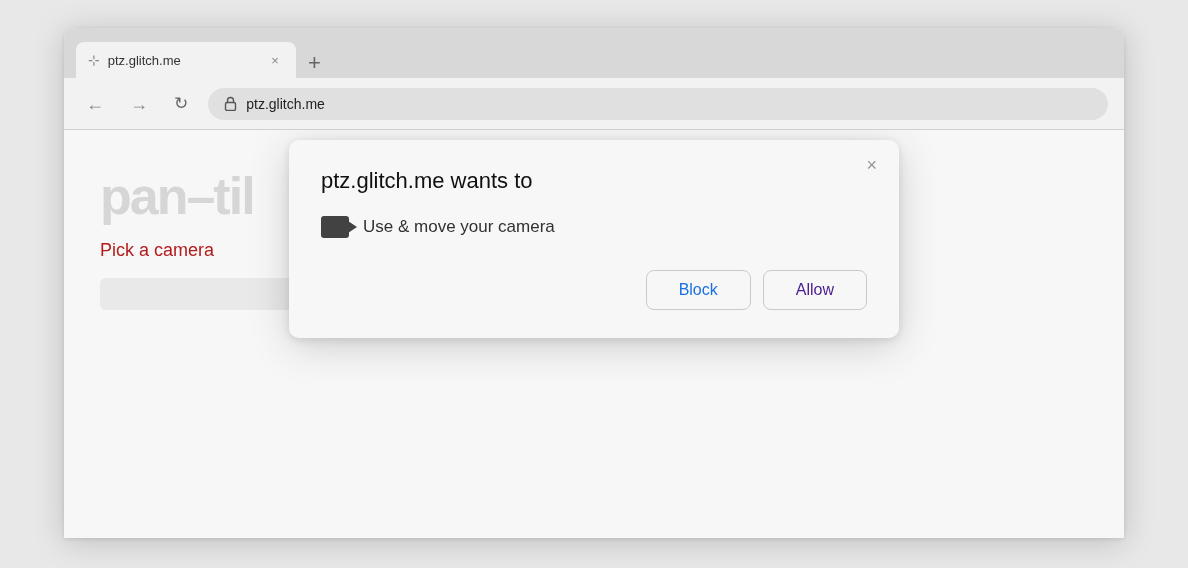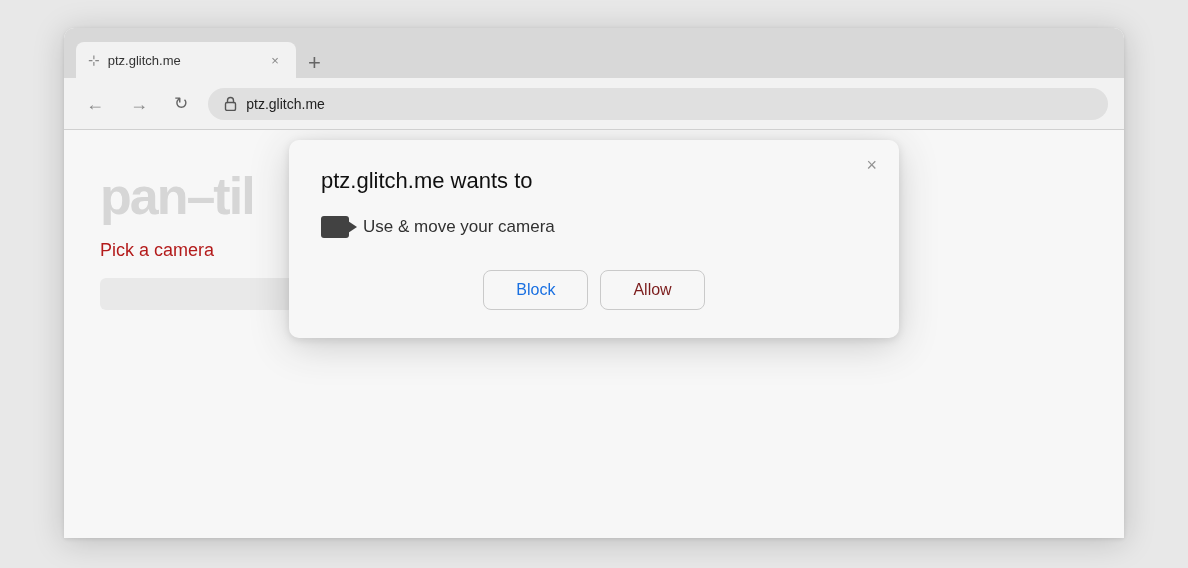--- a/index.html
+++ b/index.html
@@ -290,42 +290,42 @@
       border-bottom: 6px solid transparent;
     }
 
     .permission-text {
       font-size: 17px;
       color: #333;
     }
 
     .dialog-actions {
       display: flex;
-      justify-content: center;
+      justify-content: flex-end;
       gap: 12px;
     }
 
     .btn-block {
       background: #fff;
       border: 1.5px solid #d0d0d0;
       border-radius: 8px;
       padding: 10px 32px;
       font-size: 16px;
       color: #1a73e8;
       cursor: pointer;
       font-weight: 500;
     }
 
     .btn-allow {
       background: #fff;
       border: 1.5px solid #d0d0d0;
       border-radius: 8px;
       padding: 10px 32px;
       font-size: 16px;
-      color: #7f1d1d;
+      color: #4c1d95;
       cursor: pointer;
       font-weight: 500;
     }
   </style>
 </head>
 <body>
 
 <div class="browser-window">
 
   <div class="tab-bar">

